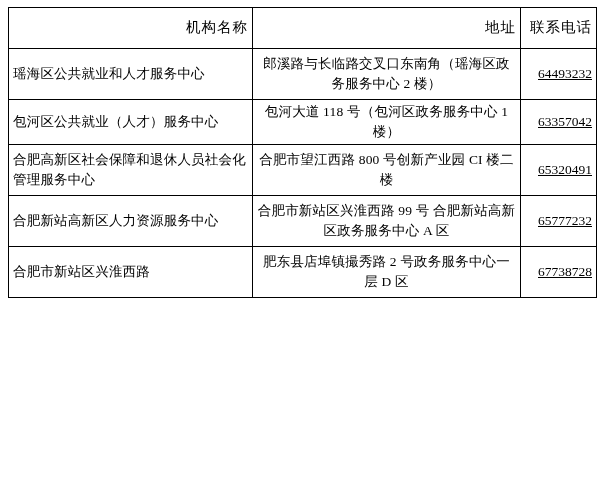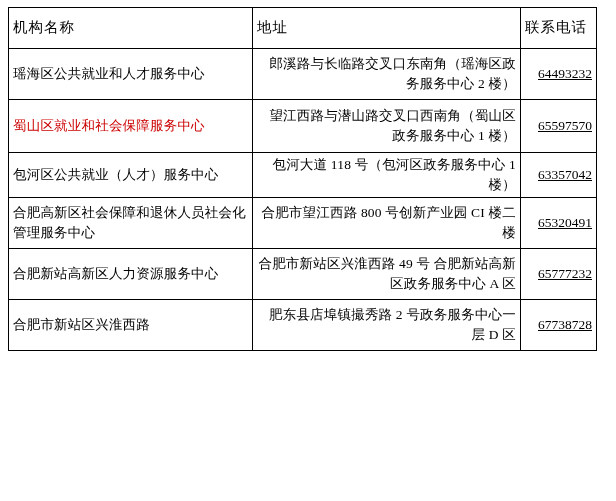--- a/index.html
+++ b/index.html
@@ -33,32 +33,32 @@
   table.org-table th,
   table.org-table td {
     border: 1px solid #000000;
     padding: 0 4px;
     font-size: 13.5px;
     line-height: 1.5;
     vertical-align: middle;
     word-break: break-all;
   }
   table.org-table thead th {
-    text-align: left;
+    text-align: right;
     font-weight: normal;
     height: 40px;
     font-size: 14.5px;
     letter-spacing: 1px;
   }
   td.name-cell {
     text-align: left;
     letter-spacing: 0.2px;
   }
   td.addr-cell {
-    text-align: right;
+    text-align: center;
     letter-spacing: 0.2px;
   }
   td.phone-cell {
     text-align: right;
     font-size: 13.5px;
     letter-spacing: 0px;
     text-decoration: underline;
   }
   tr.r0 td { height: 50px; }
   tr.r1 td { height: 44px; }
@@ -92,38 +92,33 @@
         <th>地址</th>
         <th>联系电话</th>
       </tr>
     </thead>
     <tbody>
       <tr class="r0">
         <td class="name-cell">瑶海区公共就业和人才服务中心</td>
         <td class="addr-cell">郎溪路与长临路交叉口东南角（瑶海区政务服务中心 2 楼）</td>
         <td class="phone-cell">64493232</td>
       </tr>
-      <tr class="r2">
-        <td class="name-cell"><span class="hl-red">蜀山区就业和社会保障服务中心</span></td>
-        <td class="addr-cell"><span>望江西路与潜山路交叉口西南角（蜀山区政务服务中心 1 楼）</span></td>
-        <td class="phone-cell">65597570</td>
-      </tr>
       <tr class="r3">
         <td class="name-cell">包河区公共就业（人才）服务中心</td>
         <td class="addr-cell">包河大道 118 号（包河区政务服务中心 1 楼）</td>
         <td class="phone-cell">63357042</td>
       </tr>
       <tr class="r5">
         <td class="name-cell">合肥高新区社会保障和退休人员社会化管理服务中心</td>
         <td class="addr-cell">合肥市望江西路 800 号创新产业园 CI 楼二楼</td>
         <td class="phone-cell">65320491</td>
       </tr>
       <tr class="r6">
         <td class="name-cell">合肥新站高新区人力资源服务中心</td>
-        <td class="addr-cell addr-center">合肥市新站区兴淮西路 49 号 合肥新站高新区政务服务中心 A 区</td>
+        <td class="addr-cell addr-center">合肥市新站区兴淮西路 99 号 合肥新站高新区政务服务中心 A 区</td>
         <td class="phone-cell">65777232</td>
       </tr>
       <tr class="r7">
         <td class="name-cell">合肥市新站区兴淮西路</td>
         <td class="addr-cell addr-center">肥东县店埠镇撮秀路 2 号政务服务中心一层 D 区</td>
         <td class="phone-cell">67738728</td>
       </tr>
     </tbody>
   </table>
 </div>

